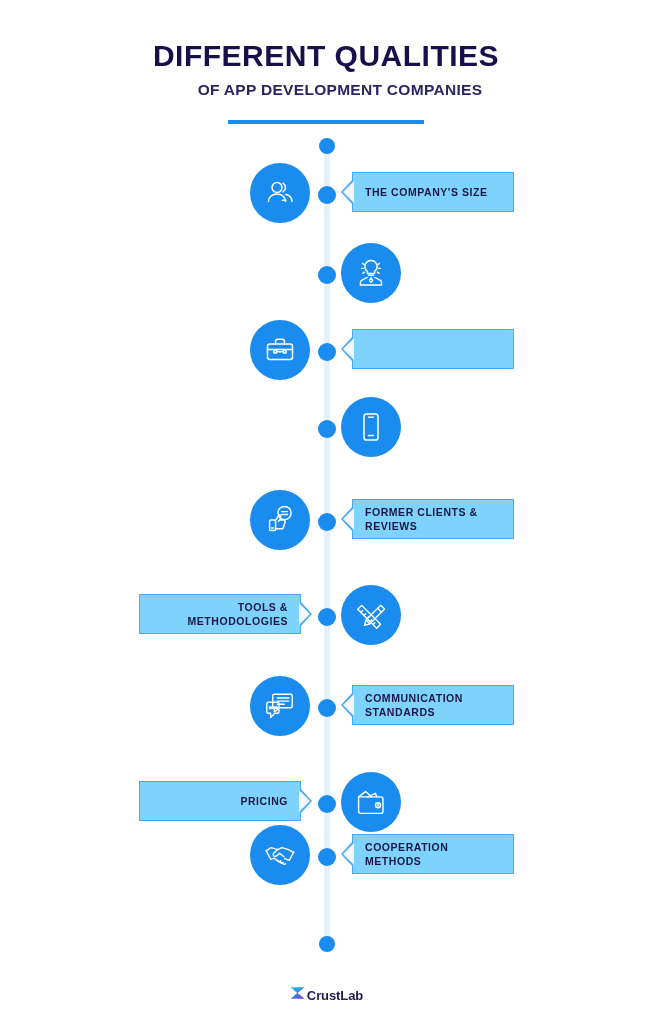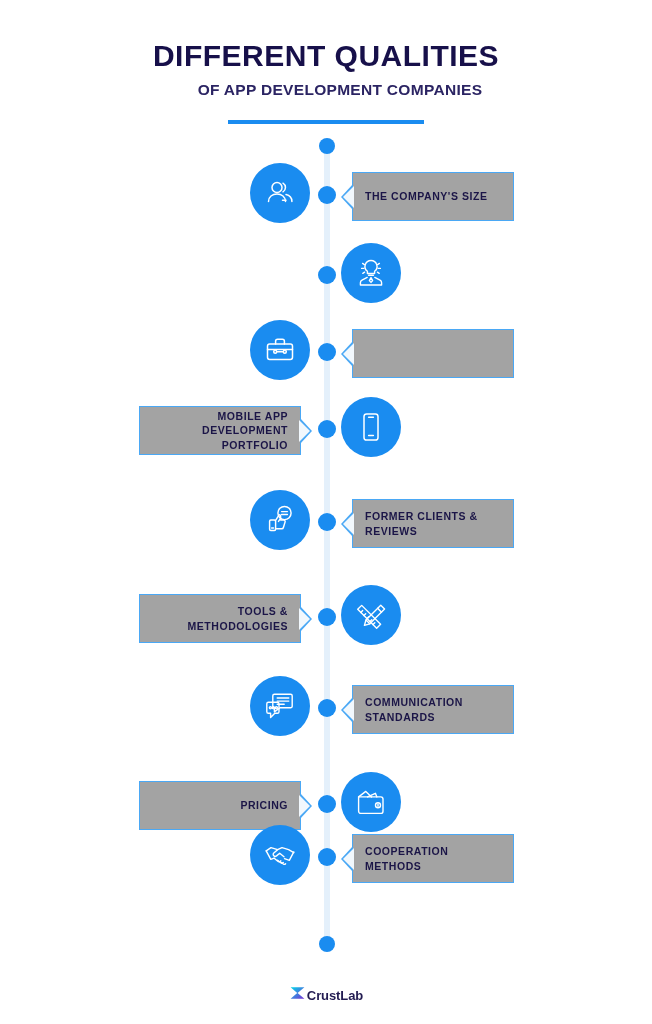--- a/index.html
+++ b/index.html
@@ -101,22 +101,22 @@
     z-index: 2;
   }
   .icon-bubble svg { display: block; }
   .row.icon-left  .icon-bubble { left: 250px; }
   .row.icon-right .icon-bubble { left: 341px; }
 
   
   .label-box {
     position: absolute;
     top: 9px;
-    height: 49px;
-    background: #a3a3a3;
+    height: 40px;
+    background: #7dd3fc;
     border: 1px solid #4aa8f5;
     box-sizing: border-box;
     display: flex;
     align-items: center;
     z-index: 1;
   }
   .label-text {
     font-size: 10.5px;
     font-weight: 700;
     letter-spacing: 0.55px;
@@ -257,26 +257,20 @@
     </svg>
   </div>
   <div class="node-dot"></div>
   <div class="label-box">
     <span class="notch"></span>
     <span class="notch-fill"></span>
   </div>
 </div>
 
 <div class="row icon-right" style="top:397px">
-  <div class="label-box">
-    <span class="notch"></span>
-    <span class="notch-fill"></span>
-    <span class="label-text">MOBILE APP
-DEVELOPMENT PORTFOLIO</span>
-  </div>
   <div class="node-dot"></div>
   <div class="icon-bubble">
     <svg width="34" height="34" viewBox="0 0 34 34" fill="none" stroke="#ffffff" stroke-width="1.5" stroke-linecap="round" stroke-linejoin="round">
       <rect x="10" y="4" width="14" height="26" rx="2.6"></rect>
       <path d="M14.6 7.2h4.8"></path>
       <path d="M14.6 25.4h4.8"></path>
     </svg>
   </div>
 </div>
 

